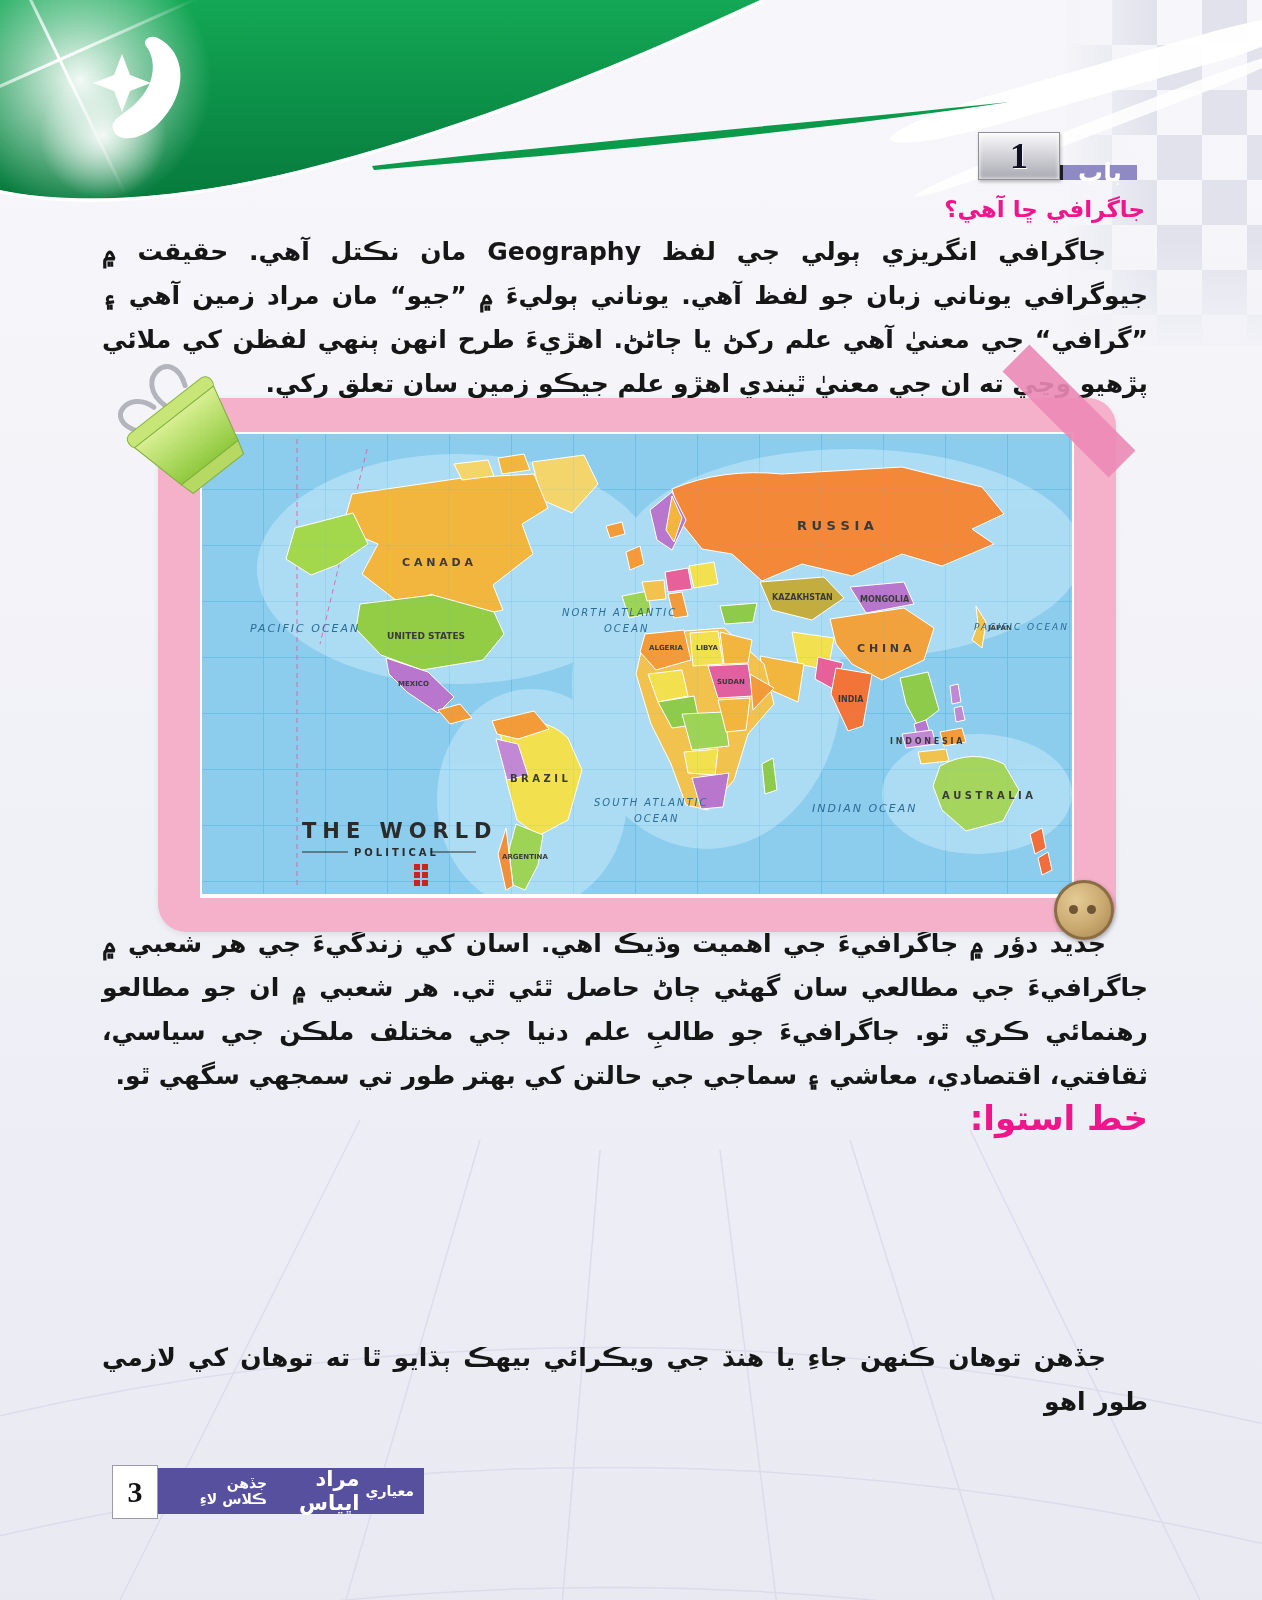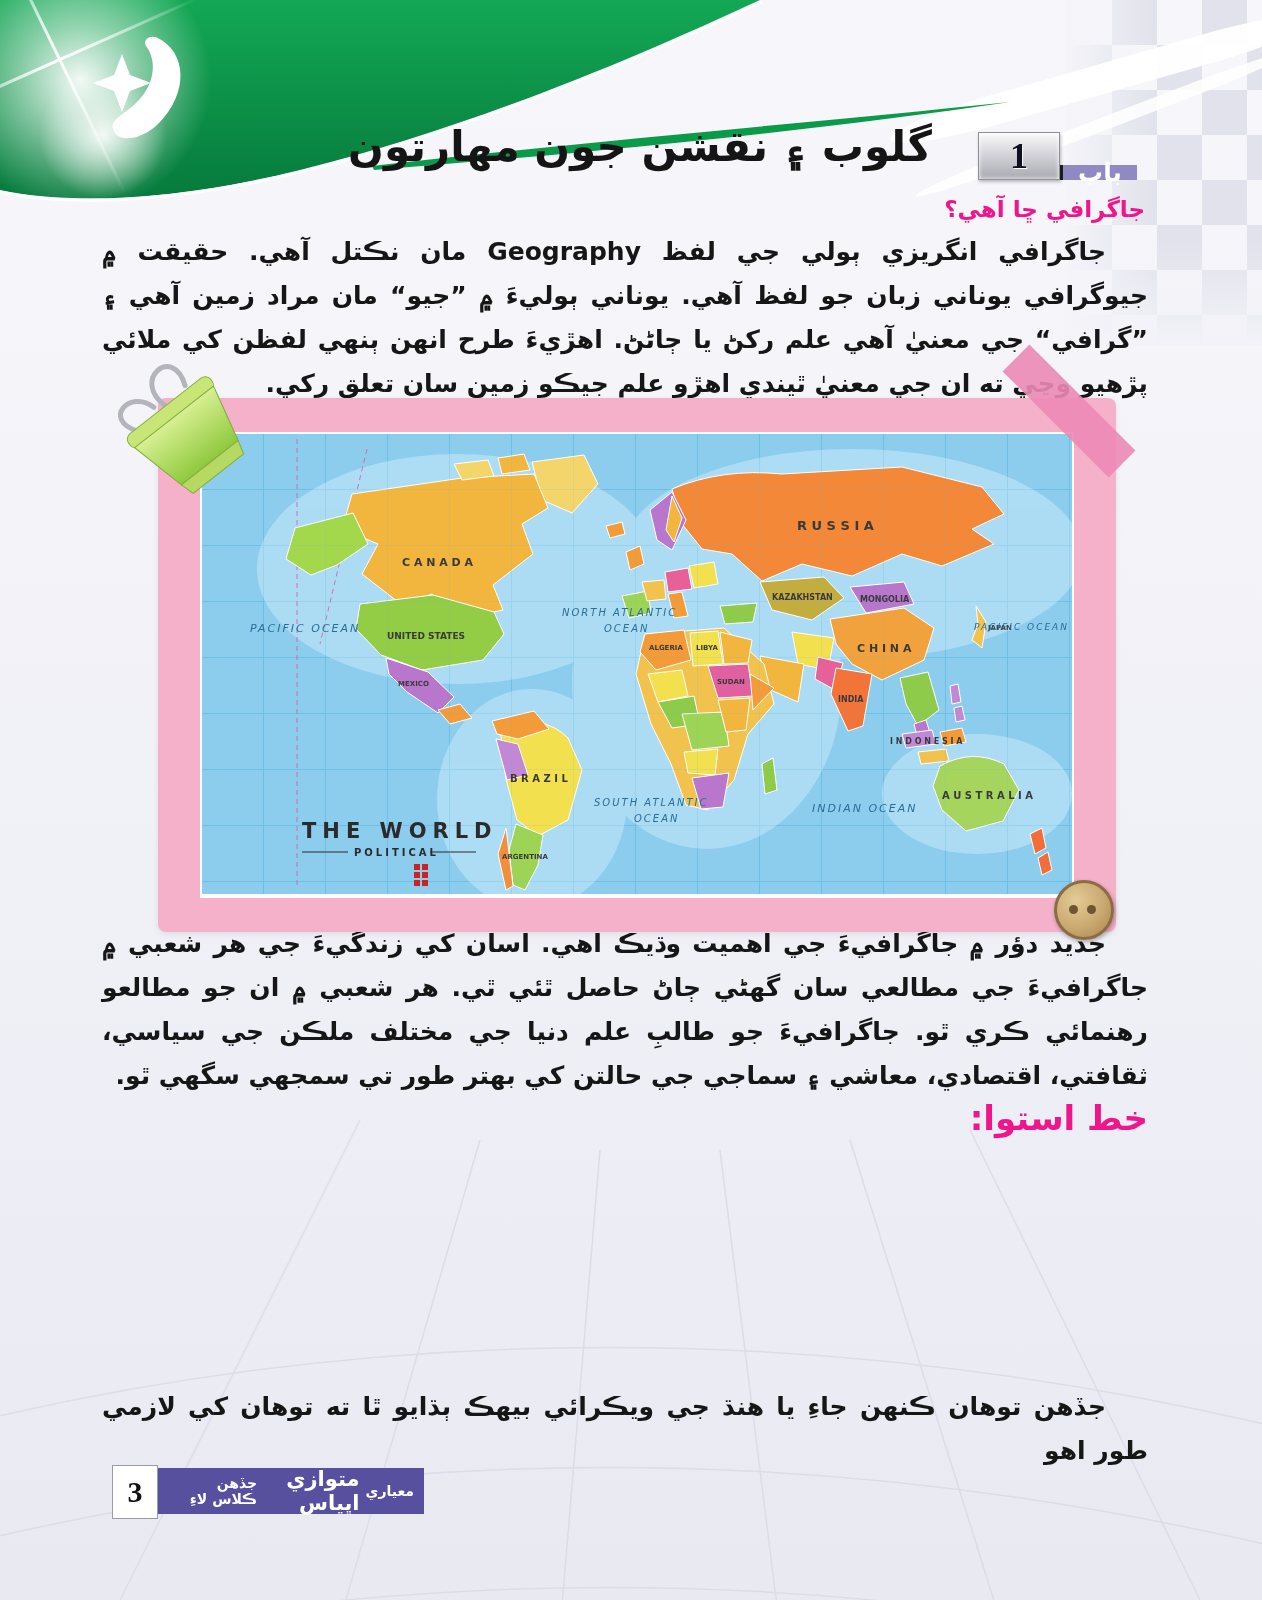--- a/index.html
+++ b/index.html
@@ -42,26 +42,26 @@
   .subtitle{position:absolute;right:117px;top:196px;z-index:5;color:#ef168b;
      font-size:23px;font-weight:bold;direction:rtl;}
   
   .para{position:absolute;left:102px;right:114px;direction:rtl;text-align:justify;
         font-size:25px;line-height:44px;font-weight:bold;color:#161616;z-index:5;
         text-indent:42px;}
   .p1{top:230px;}
   .p2{top:922px;}
   .p3{top:1146px;line-height:46px;}
   .p4{top:1284px;line-height:46px;}
-  .p5{top:1385px;}
+  .p5{top:1336px;}
   .pink-head{position:absolute;right:114px;top:1098px;z-index:5;color:#ef168b;
      font-size:34px;font-weight:bold;direction:rtl;}
   
   .figure{position:absolute;left:158px;top:398px;width:958px;height:534px;z-index:6;
-     background:#f5b0ca;border-radius:8px;box-shadow:0 2px 6px rgba(0,0,0,.08);}
+     background:#f5b0ca;border-radius:28px;box-shadow:0 2px 6px rgba(0,0,0,.08);}
   .map-inner{position:absolute;left:42px;top:34px;width:874px;height:466px;
      background:#ffffff;padding:2px;box-sizing:border-box;}
   .tape{position:absolute;right:-28px;top:-6px;width:150px;height:38px;background:#ec8ab6;
      opacity:.9;transform:rotate(45deg);z-index:8;}
   .clip{position:absolute;left:-52px;top:-40px;z-index:9;}
   .button{position:absolute;left:896px;top:482px;width:54px;height:54px;border-radius:50%;z-index:9;
      background:radial-gradient(circle at 35% 32%,#e4cb95 0%,#c9a970 55%,#a5854e 100%);
      border:3px solid #8a6d42;box-shadow:1px 2px 4px rgba(0,0,0,.3);}
   .button i{position:absolute;top:22px;width:9px;height:9px;border-radius:50%;background:#6f5533;}
   .button i.d1{left:12px;} .button i.d2{left:30px;}
@@ -114,21 +114,20 @@
     <g transform="translate(92,30)">
       <path d="M66,8 C94,22 98,62 66,94 C50,110 25,114 21,99 C18,89 32,85 44,73 C62,56 66,32 54,16 C50,10 58,4 66,8 Z" fill="#ffffff"></path>
       <path d="M30,24 L38,45 L59,53 L38,61 L30,82 L22,61 L1,53 L22,45 Z" fill="#ffffff"></path>
     </g>
   </svg>
   <div class="flare flare1"></div>
   <div class="flare flare2"></div>
   <div class="beam beam1"></div>
   <div class="beam beam2"></div>
 
-  <div class="title">گلوب ۽ نقشن جون مهارتون</div>
   <div class="badge">
     <div class="badge-num">1</div>
     <div class="badge-word">باب</div>
   </div>
   <div class="subtitle">جاگرافي ڇا آهي؟</div>
 
   <div class="para p1">جاگرافي انگريزي ٻولي جي لفظ Geography مان نڪتل آهي. حقيقت ۾ جيوگرافي يوناني زبان جو لفظ آهي. يوناني ٻوليءَ ۾ ”جيو“ مان مراد زمين آهي ۽ ”گرافي“ جي معنيٰ آهي علم رکڻ يا ڄاڻڻ. اهڙيءَ طرح انهن ٻنهي لفظن کي ملائي پڙهيو وڃي ته ان جي معنيٰ ٿيندي اهڙو علم جيڪو زمين سان تعلق رکي.</div>
 
   <div class="figure">
     <div class="map-inner">
@@ -292,18 +291,18 @@
         <i class="d2"></i>
       </div>
   </div>
 
   <div class="para p2">جديد دؤر ۾ جاگرافيءَ جي اهميت وڌيڪ آهي. اسان کي زندگيءَ جي هر شعبي ۾ جاگرافيءَ جي مطالعي سان گهڻي ڄاڻ حاصل ٿئي ٿي. هر شعبي ۾ ان جو مطالعو رهنمائي ڪري ٿو. جاگرافيءَ جو طالبِ علم دنيا جي مختلف ملڪن جي سياسي، ثقافتي، اقتصادي، معاشي ۽ سماجي جي حالتن کي بهتر طور تي سمجهي سگهي ٿو.</div>
   <div class="pink-head">خط استوا:</div>
   <div class="para p5">جڏهن توهان ڪنهن جاءِ يا هنڌ جي ويڪرائي بيهڪ ٻڌايو ٿا ته توهان کي لازمي طور اهو</div>
 
   <div class="footer-bar">
     <span class="sm">معياري</span>
-    <span class="lg">متوازي اڀياس</span>
+    <span class="lg">مراد اڀياس</span>
     <span class="sm">جڏهن ڪلاس لاءِ</span>
   </div>
   <div class="page-num">3</div>
 
 </div>
 
 </body></html>

